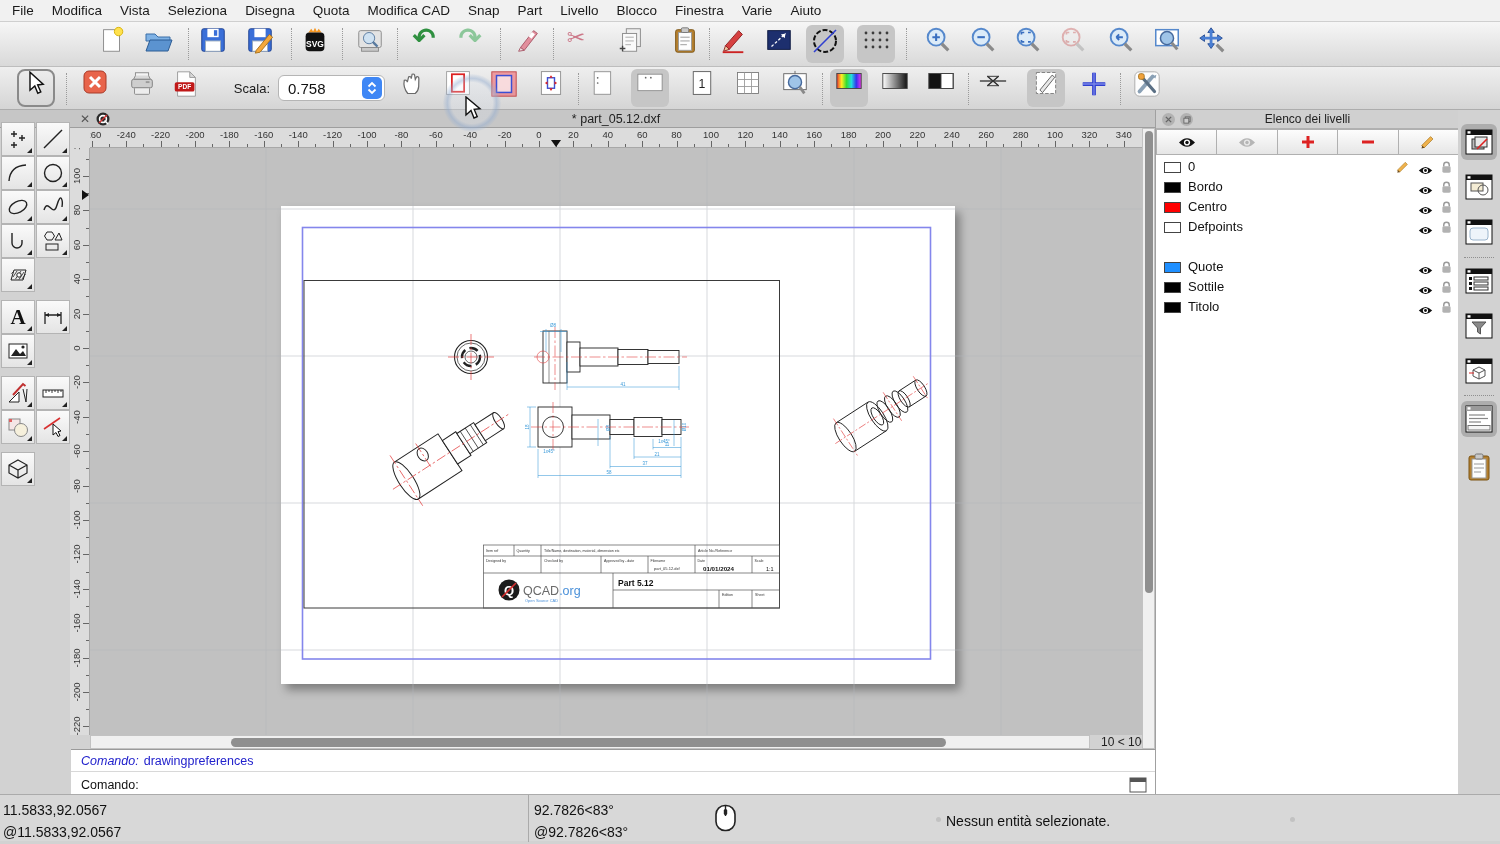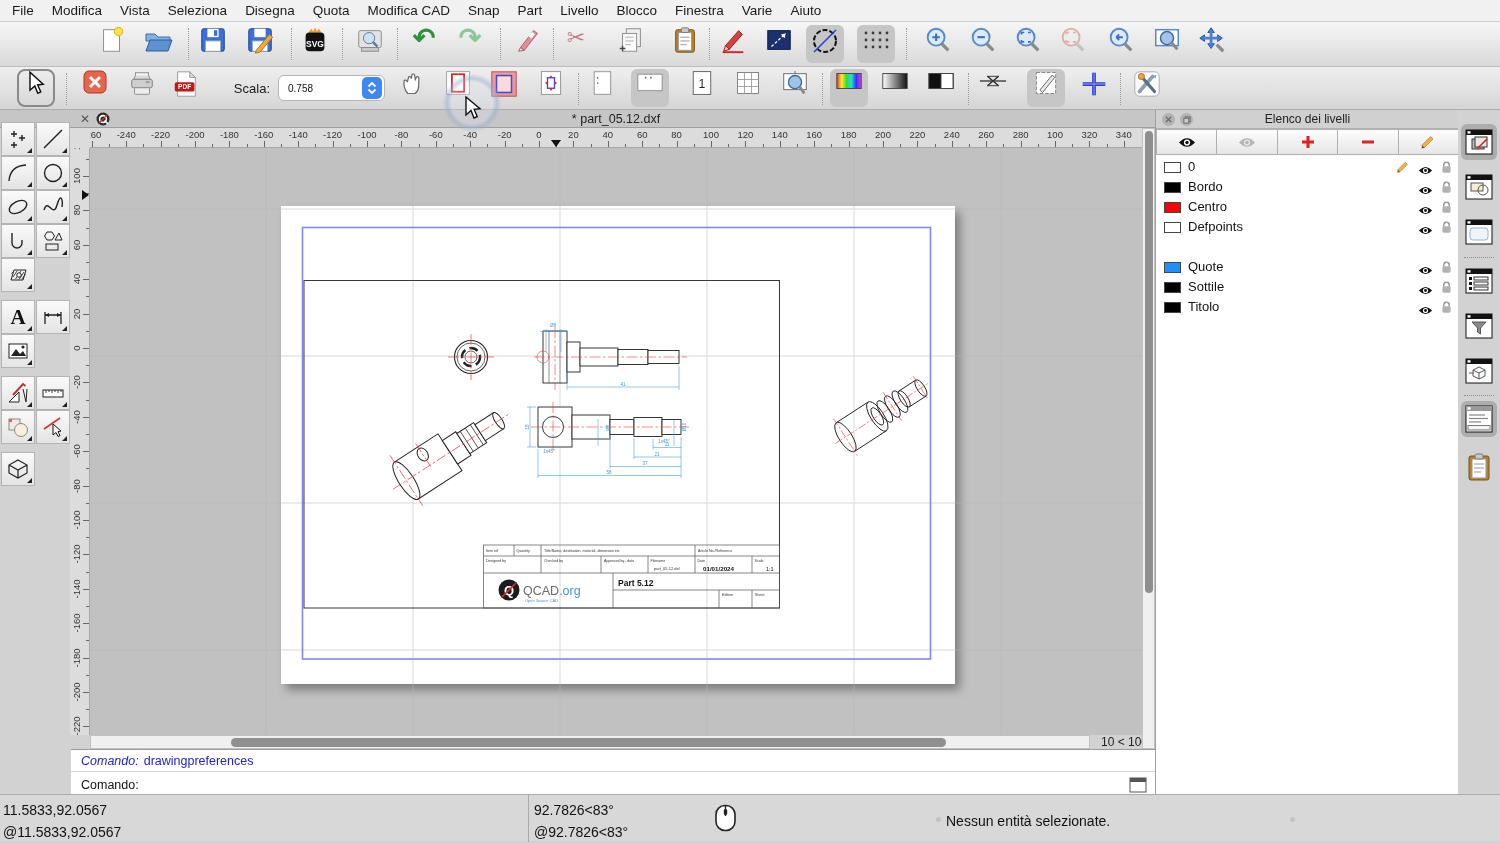--- a/index.html
+++ b/index.html
@@ -26,21 +26,21 @@
   .tbtn.disabled { opacity:.45; }
   .sep1 { position:absolute; top:6px; height:32px; border-left:1px dotted #9a9a9a; }
   .glyph-green { font-size:27px; font-weight:bold; color:#2f9040; line-height:1; }
   .glyph-green2 { font-size:27px; font-weight:bold; color:#8cc79a; line-height:1; }
   .glyph-cut { font-size:22px; color:#cc7788; }
   .scala-label { position:absolute; left:218px; top:0; width:52px; height:43px;
     display:flex; align-items:center; justify-content:flex-end; font-size:13px; color:#1a1a1a; }
   .scala-combo { position:absolute; left:278px; top:8px; width:107px; height:26px;
     background:#fff; border:1px solid #b5b5b5; border-radius:6px;
     display:flex; align-items:center; }
-  .scala-value { flex:1; padding-left:9px; font-size:10px; color:#111; }
+  .scala-value { flex:1; padding-left:9px; font-size:15px; color:#111; }
   .stepper { width:20px; height:22px; margin-right:2px; border-radius:5px; background:#3f87f5;
     display:flex; flex-direction:column; align-items:center; justify-content:center; }
   .stepper svg { display:block; }
   .sel-border { border:2px solid #8a8a8a; border-radius:8px; background:transparent; }
 
   
   .tabbar { position:absolute; left:0; top:110px; width:1155px; height:18px;
     background:#c6c6c6; border-bottom:1px solid #9e9e9e; }
   .tab-close { position:absolute; left:78px; top:2px; width:14px; height:14px;
     font-size:12px; color:#555; display:flex; align-items:center; justify-content:center; }

